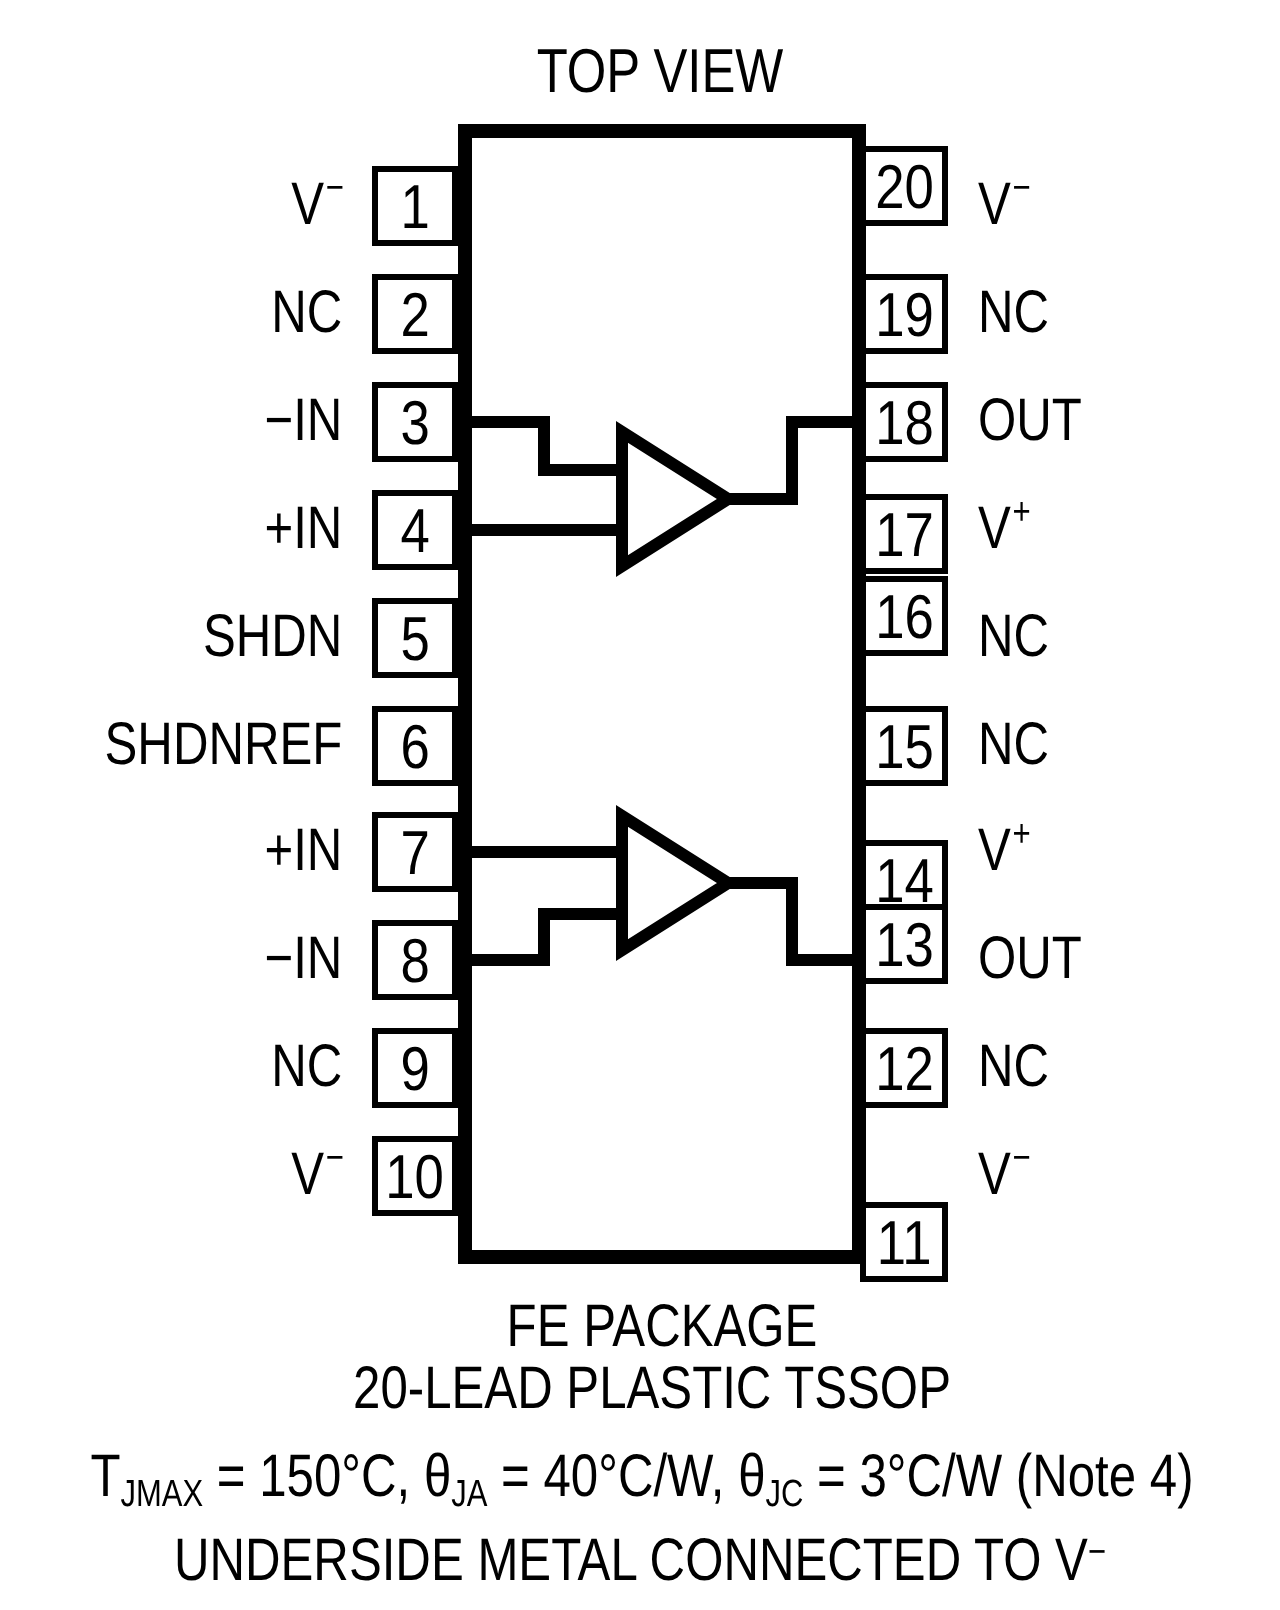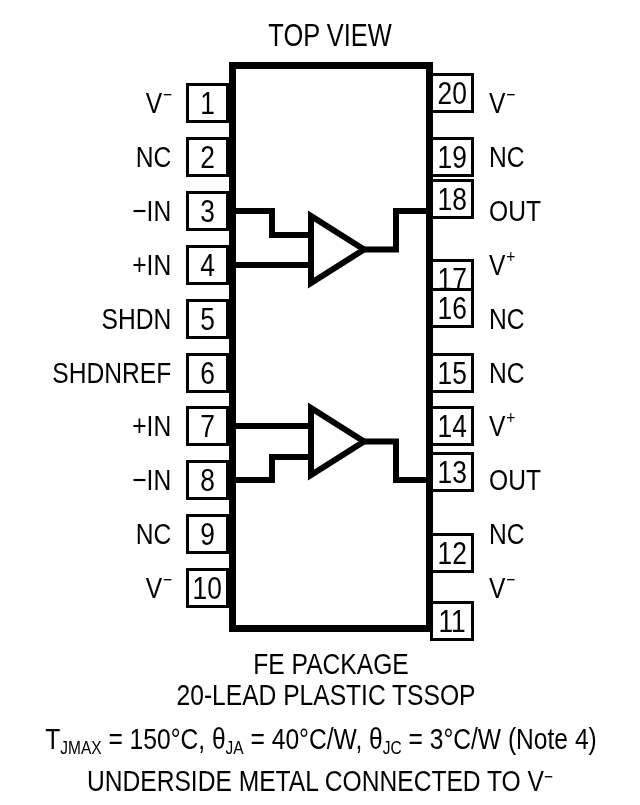--- a/index.html
+++ b/index.html
@@ -93,39 +93,39 @@
   <div class="pinbox left-box" style="top:568px">
       <span class="pin-num">10</span>
     </div>
 
   <div class="pinbox right-box" style="top:73px">
       <span class="pin-num">20</span>
     </div>
   <div class="pinbox right-box" style="top:137px">
       <span class="pin-num">19</span>
     </div>
-  <div class="pinbox right-box" style="top:179px">
+  <div class="pinbox right-box" style="top:191px">
       <span class="pin-num">18</span>
     </div>
-  <div class="pinbox right-box" style="top:259px">
+  <div class="pinbox right-box" style="top:247px">
       <span class="pin-num">17</span>
     </div>
   <div class="pinbox right-box" style="top:288px">
       <span class="pin-num">16</span>
     </div>
   <div class="pinbox right-box" style="top:353px">
       <span class="pin-num">15</span>
     </div>
-  <div class="pinbox right-box" style="top:406px">
+  <div class="pinbox right-box" style="top:420px">
       <span class="pin-num">14</span>
     </div>
   <div class="pinbox right-box" style="top:452px">
       <span class="pin-num">13</span>
     </div>
-  <div class="pinbox right-box" style="top:533px">
+  <div class="pinbox right-box" style="top:514px">
       <span class="pin-num">12</span>
     </div>
   <div class="pinbox right-box" style="top:601px">
       <span class="pin-num">11</span>
     </div>
 
   <div class="plabel left-label" style="top:83px">
       <span>V</span>
       <span class="lab-sup">−</span>
     </div>

